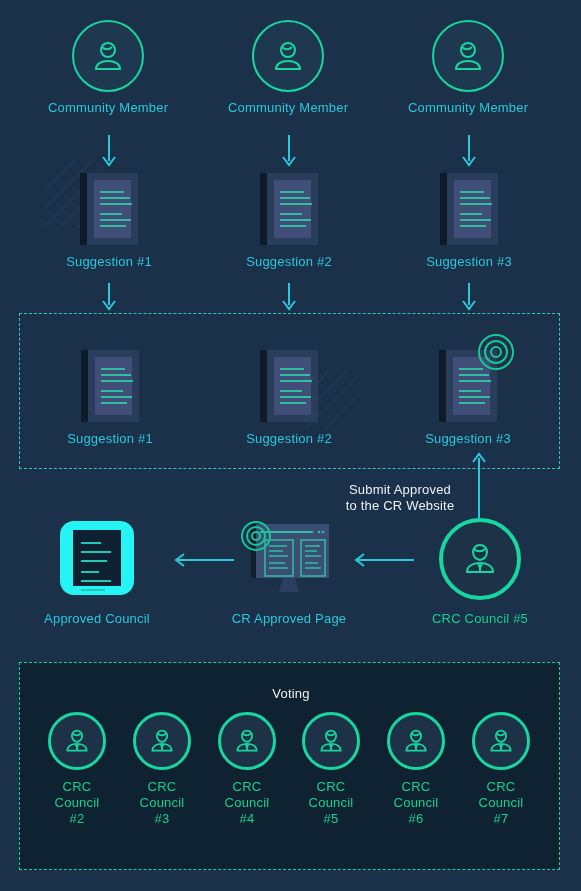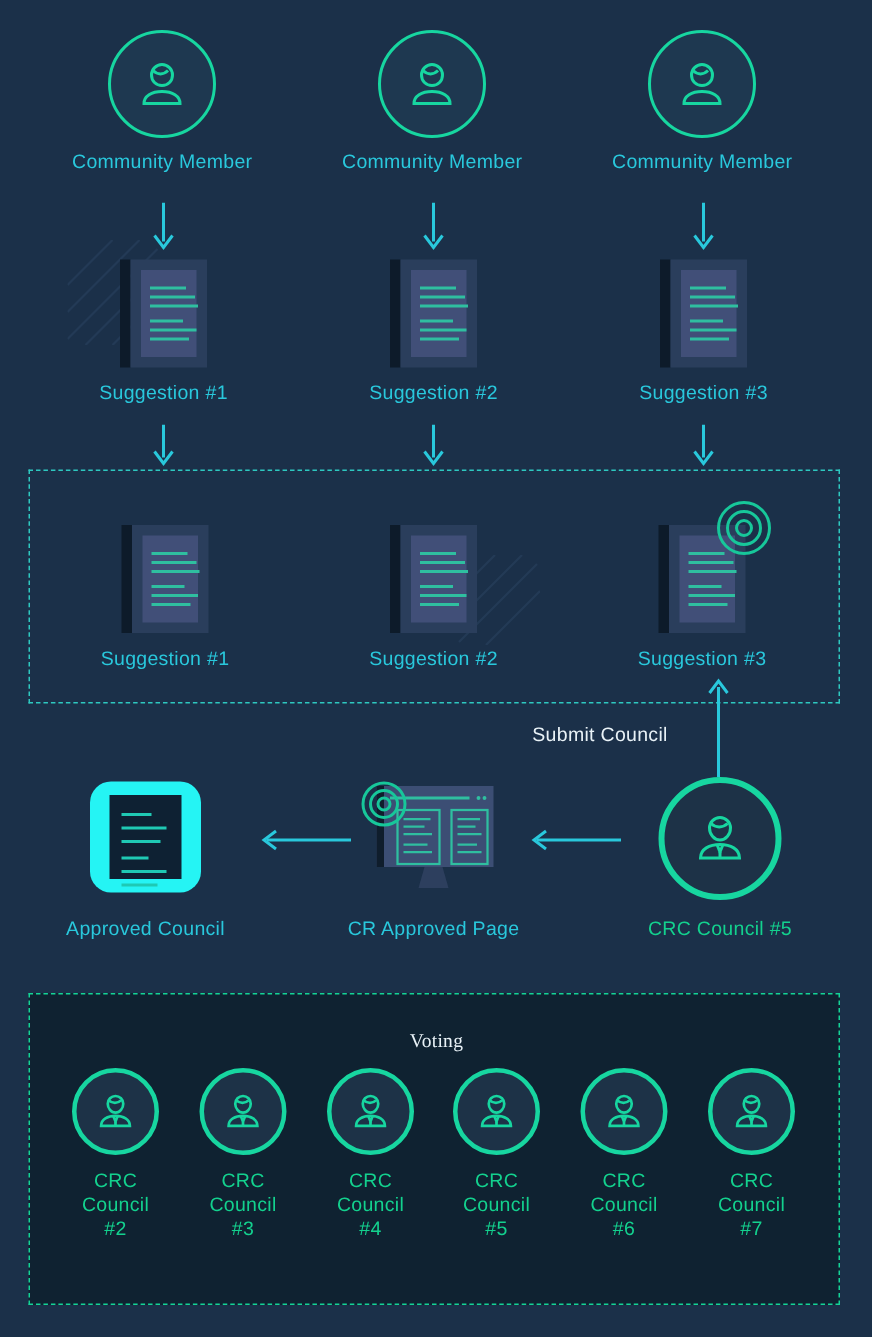--- a/index.html
+++ b/index.html
@@ -219,21 +219,22 @@
     <div class="lbl cyan" style="margin-top:9px;">Suggestion #3</div>
   </div>
 
   <svg class="ripple" style="left:474px;top:330px;" width="44" height="44" fill="none" stroke="#17c79a" stroke-width="2">
     <circle cx="22" cy="22" r="5"></circle>
       <circle cx="22" cy="22" r="11"></circle>
       <circle cx="22" cy="22" r="17"></circle>
   </svg>
 
   <div class="node" style="left:330px;top:482px;width:140px;">
-    <div class="lbl white">Submit Council</div>
+    <div class="lbl white">Submit Approved</div>
+    <div class="lbl white">to the CR Website</div>
   </div>
 
   <svg class="arrow" style="left:471px;top:452px;" width="16" height="66">
     <line x1="8" y1="66" x2="8" y2="6" stroke="#29c8dc" stroke-width="2"></line>
     <path d="M2 10 L8 2 L14 10" fill="none" stroke="#29c8dc" stroke-width="2"></path>
   </svg>
 
   <div class="approved" style="left:60px;top:521px;">
     <div class="inner">
       <div class="ln" style="left:8px;top:12px;width:20px;"></div>
@@ -298,21 +299,21 @@
       <path d="M10 36c0-6 6-9 13-9s13 3 13 9z"></path>
       <path d="M21 27 L23 32 L25 27"></path>
         <path d="M23 32 L23 36"></path>
     </svg>
   </div>
   <div class="node" style="left:420px;top:611px;width:120px;">
     <div class="lbl green">CRC Council #5</div>
   </div>
 
   <div class="dashbox vote" style="left:19px;top:662px;width:541px;height:208px;"></div>
-  <div class="node" style="left:241px;top:686px;width:100px;font-family:Liberation Serif, serif;">
+  <div class="node" style="left:241px;top:686px;width:100px;">
     <div class="lbl white">Voting</div>
   </div>
 
   <div class="node" style="left:42px;top:712px;width:70px;">
     <div class="avatar thick" style="width:58px;height:58px;margin:0 auto;border-width:3px;">
       <svg width="34" height="34" viewBox="0 0 46 46" fill="none" stroke="#17d6a0" stroke-width="2.4">
         <path d="M16 16a7 7 0 0 1 14 0c0 4-3 8-7 8s-7-4-7-8z"></path>
           <path d="M17 13c3 3 8 3 11 0"></path>
         <path d="M10 36c0-6 6-9 13-9s13 3 13 9z"></path>
           <path d="M21 27 L23 32 L25 27"></path>

